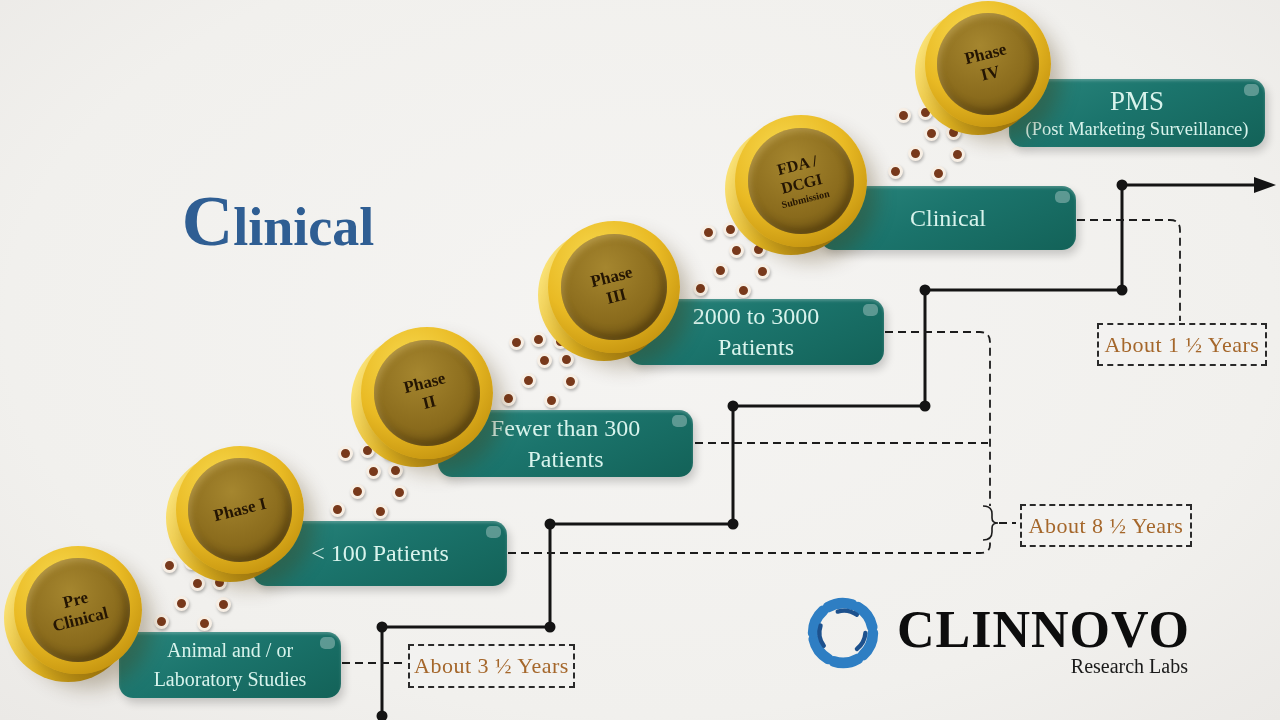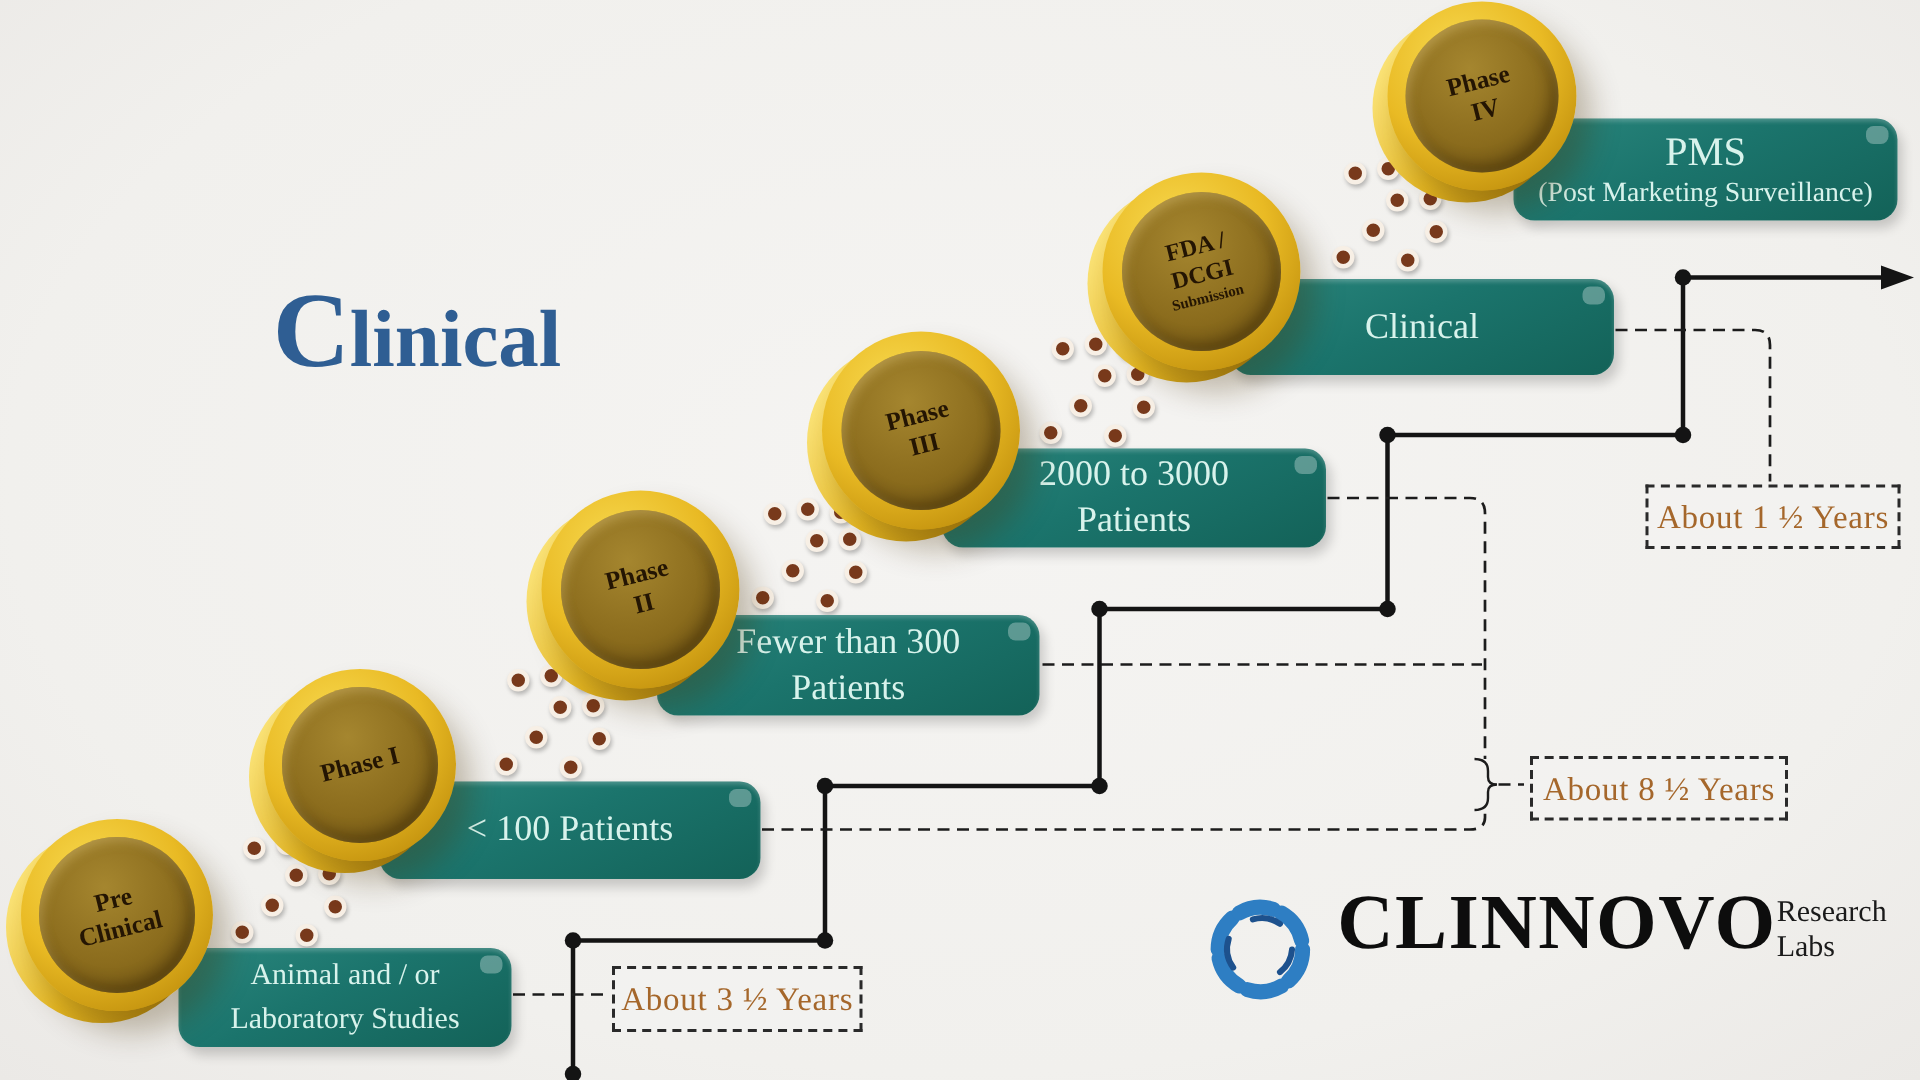--- a/index.html
+++ b/index.html
@@ -44,21 +44,21 @@
   .dots-layer{position:absolute;left:0;top:0;width:1280px;height:720px;z-index:2;}
   .dot{position:absolute;width:9px;height:9px;border-radius:50%;
     background:#78391b;border:3.5px solid #f7efe5;box-shadow:1px 2px 3px rgba(0,0,0,.25);}
   
   .duration{position:absolute;z-index:3;border:2px dashed #2a2a2a;
     display:flex;align-items:center;justify-content:center;
     font-size:22px;color:#a5672b;letter-spacing:.5px;background:rgba(244,243,241,.6);}
   
   .logo{position:absolute;left:795px;top:585px;z-index:3;display:flex;align-items:flex-start;}
   .swirl{width:96px;height:96px;}
-  .logo-text{display:flex;flex-direction:row;align-items:flex-end;margin-left:6px;margin-top:4px;}
+  .logo-text{display:flex;flex-direction:column;align-items:flex-end;margin-left:6px;margin-top:18px;}
   .logo-name{font-family:"Liberation Serif",serif;font-weight:bold;font-size:52px;line-height:54px;
     color:#0d0d0d;letter-spacing:1px;}
   .logo-sub{font-family:"Liberation Serif",serif;font-size:20px;color:#1a1a1a;margin-top:-2px;margin-right:2px;}
 </style>
 </head>
 <body>
 
 <div class="canvas">
 
   <h1 class="title">

